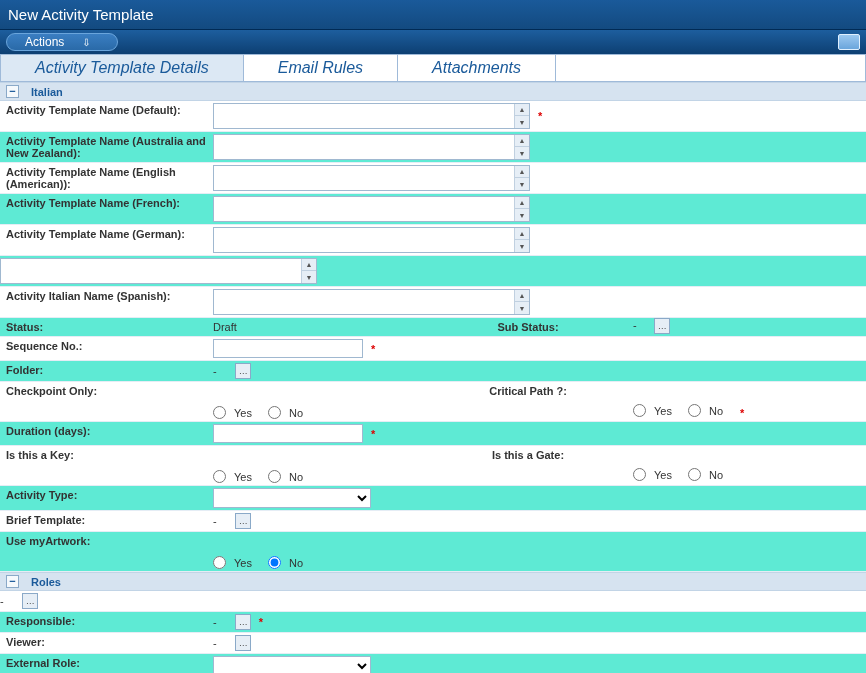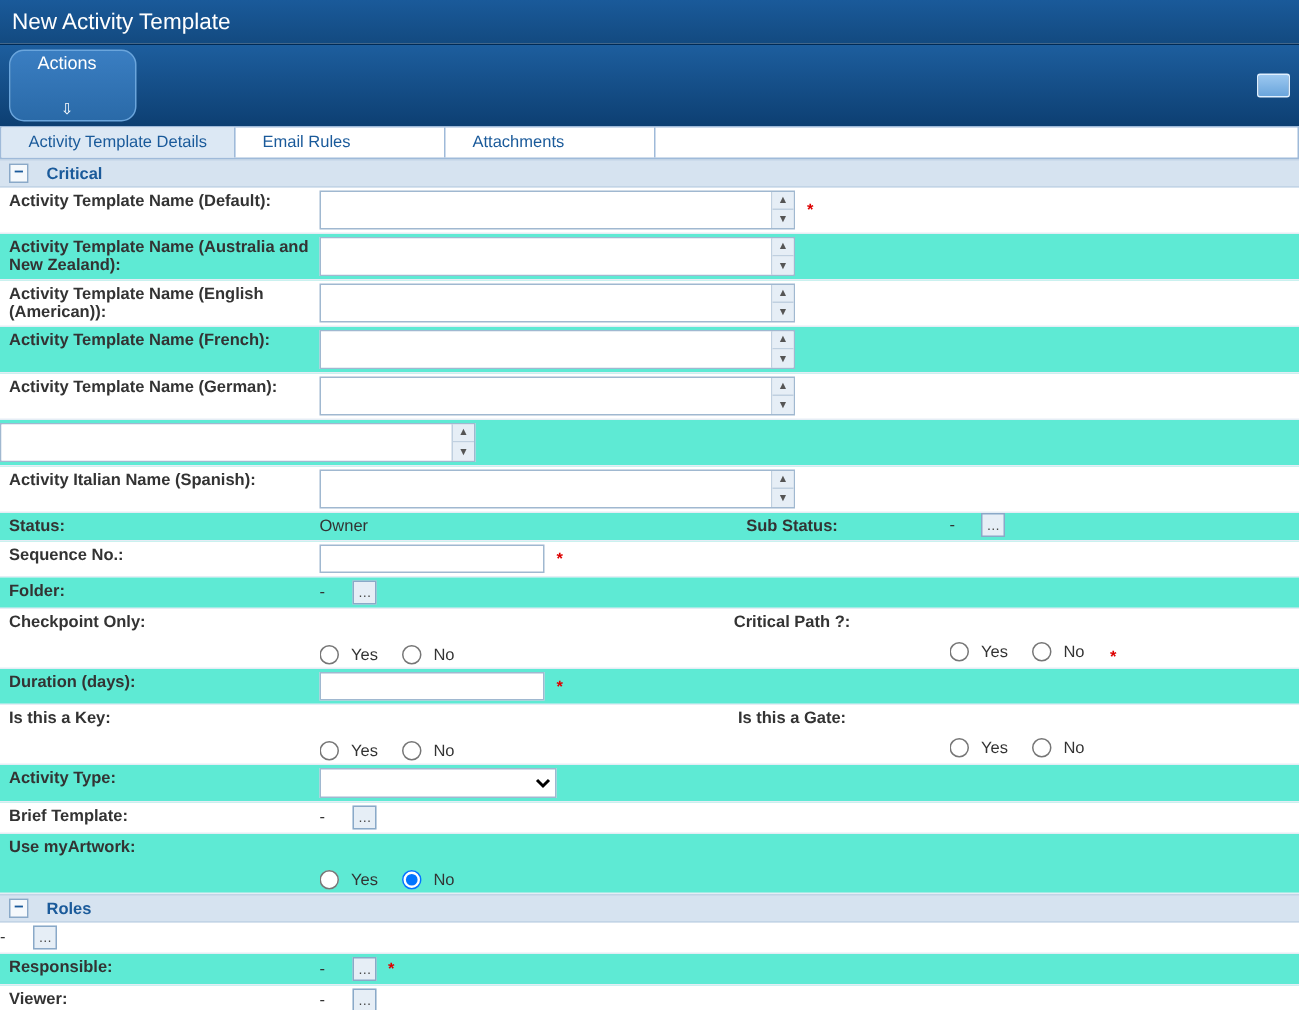--- a/index.html
+++ b/index.html
@@ -28,44 +28,44 @@
     background: linear-gradient(#3a7ec2, #2a6aa8);
     color: #fff;
     border: 1px solid #6aa5dc;
     border-radius: 10px;
     padding: 1px 26px 1px 18px;
     font-size: 12px;
     display: inline-flex;
     align-items: center;
     gap: 18px;
     cursor: pointer;
-    flex-direction: column;
   }
   .action-button .arrow {
     font-size: 10px;
   }
   .corner-icon {
     width: 22px; height: 16px;
     background: linear-gradient(#9cc8f0,#6aa5dc);
     border: 1px solid #e0f0ff;
     border-radius: 2px;
   }
   .tabs {
     display: flex;
     border: 1px solid #9fbad9;
     border-bottom: 1px solid #9fbad9;
     background: #fff;
   }
   .tab {
-    padding: 4px 18px;
+    padding: 4px 34px;
     border-right: 1px solid #9fbad9;
     color: #1a5a9a;
     cursor: pointer;
-    font-size: 11px;
+    font-size: 16px;
     min-width: 140px;
+    font-style: italic;
   }
   .tab.active {
     background: #dce8f4;
     color: #1a5a9a;
   }
   .tab:last-child { flex: 1; border-right: none; }
   .section-header {
     background: #d6e3f0;
     border-top: 1px solid #c2d4e6;
     border-bottom: 1px solid #c2d4e6;
@@ -210,21 +210,21 @@
 
 <div class="tabs">
   <div class="tab active">Activity Template Details</div>
   <div class="tab">Email Rules</div>
   <div class="tab">Attachments</div>
   <div class="tab" style="cursor:default"></div>
 </div>
 
 <div class="section-header">
   <span class="collapse-btn">−</span>
-  <span>Critical</span>
+  <span>Italian</span>
 </div>
 
 <div class="form-row">
   <div class="label">Activity Template Name (Default):</div>
   <div class="field">
     <div class="spinner-wrap">
       <input type="text" value="" style="">
       <div class="spinner-btns">
         <div>▲</div>
         <div>▼</div>
@@ -307,21 +307,21 @@
         <div>▲</div>
         <div>▼</div>
       </div>
     </div>
   </div>
 </div>
 
 <div class="form-row twocol alt">
   <div class="label">Status:</div>
   <div class="field">
-      <span class="static-val">Owner</span>
+      <span class="static-val">Draft</span>
     </div>
   <div class="label2">Sub Status:</div>
   <div class="field2">
     <span class="dash">-</span>
     <span class="lookup-btn">…</span>
   </div>
 </div>
 
 <div class="form-row">
   <div class="label">Sequence No.:</div>

